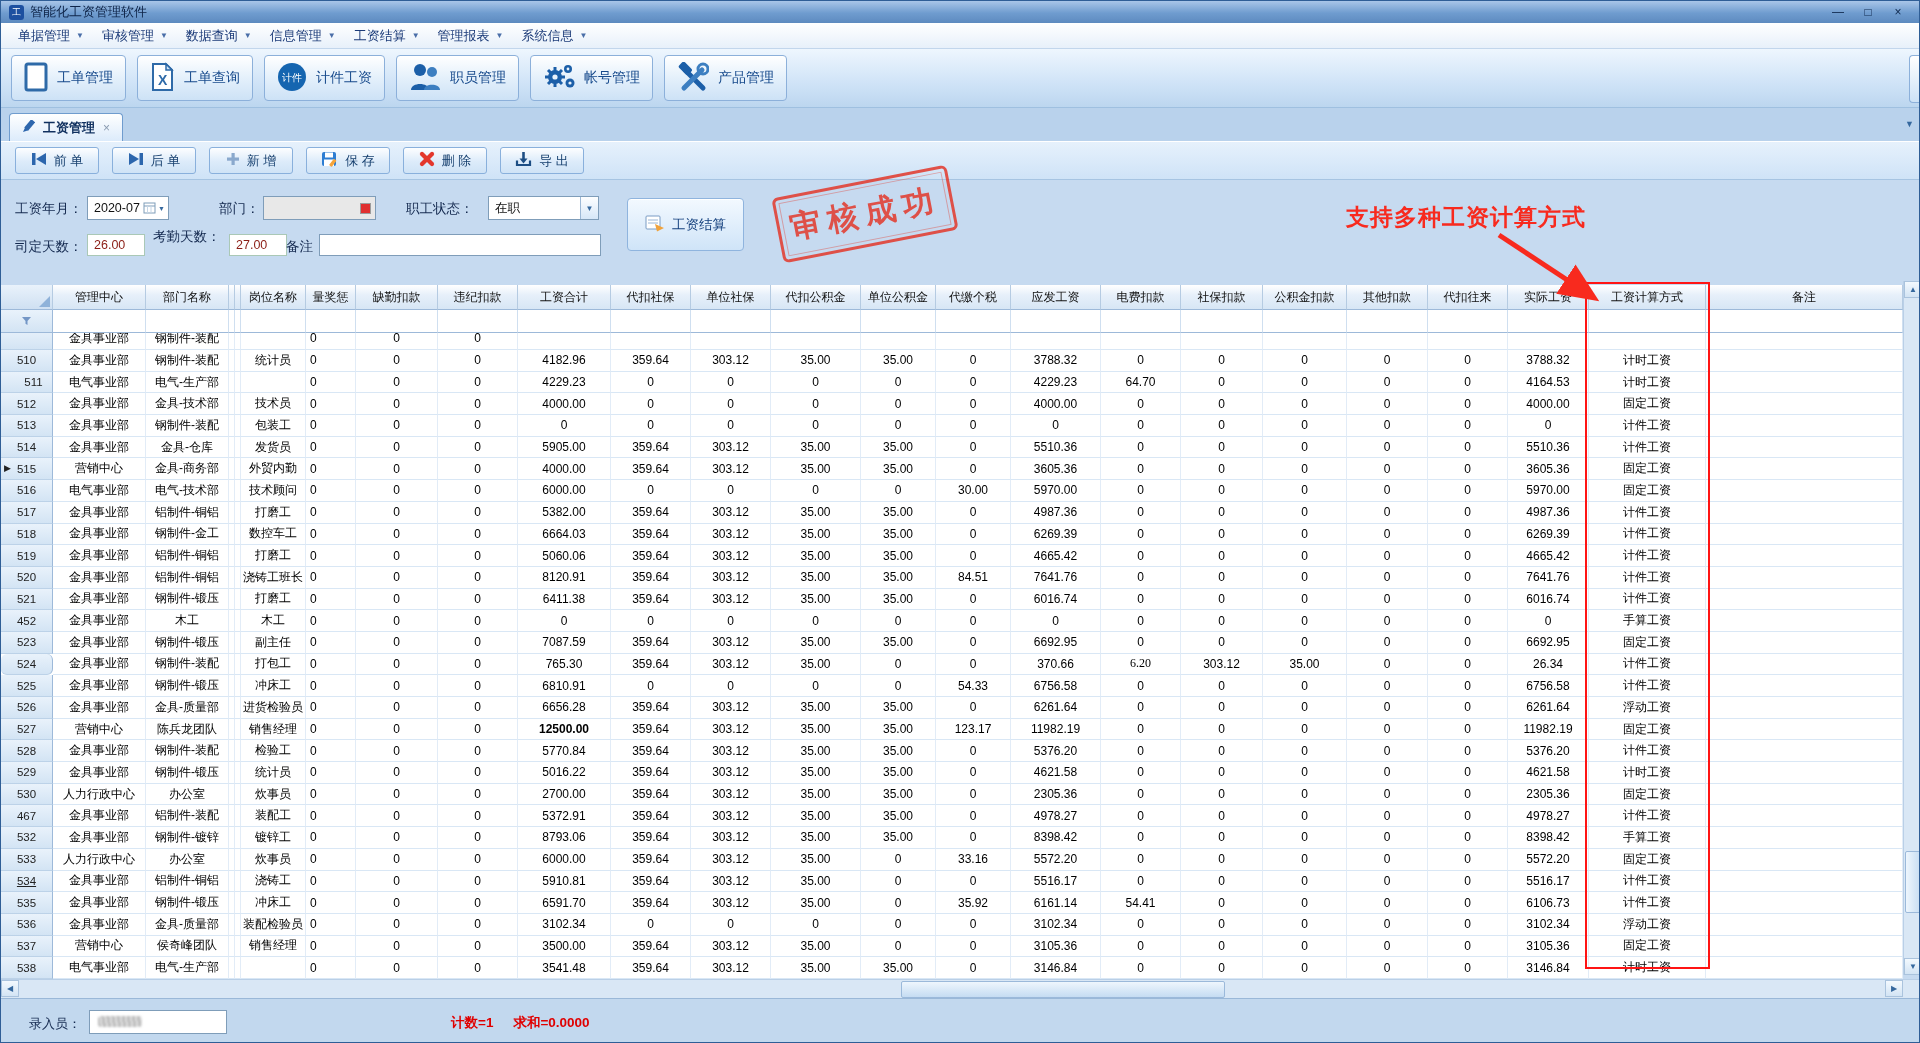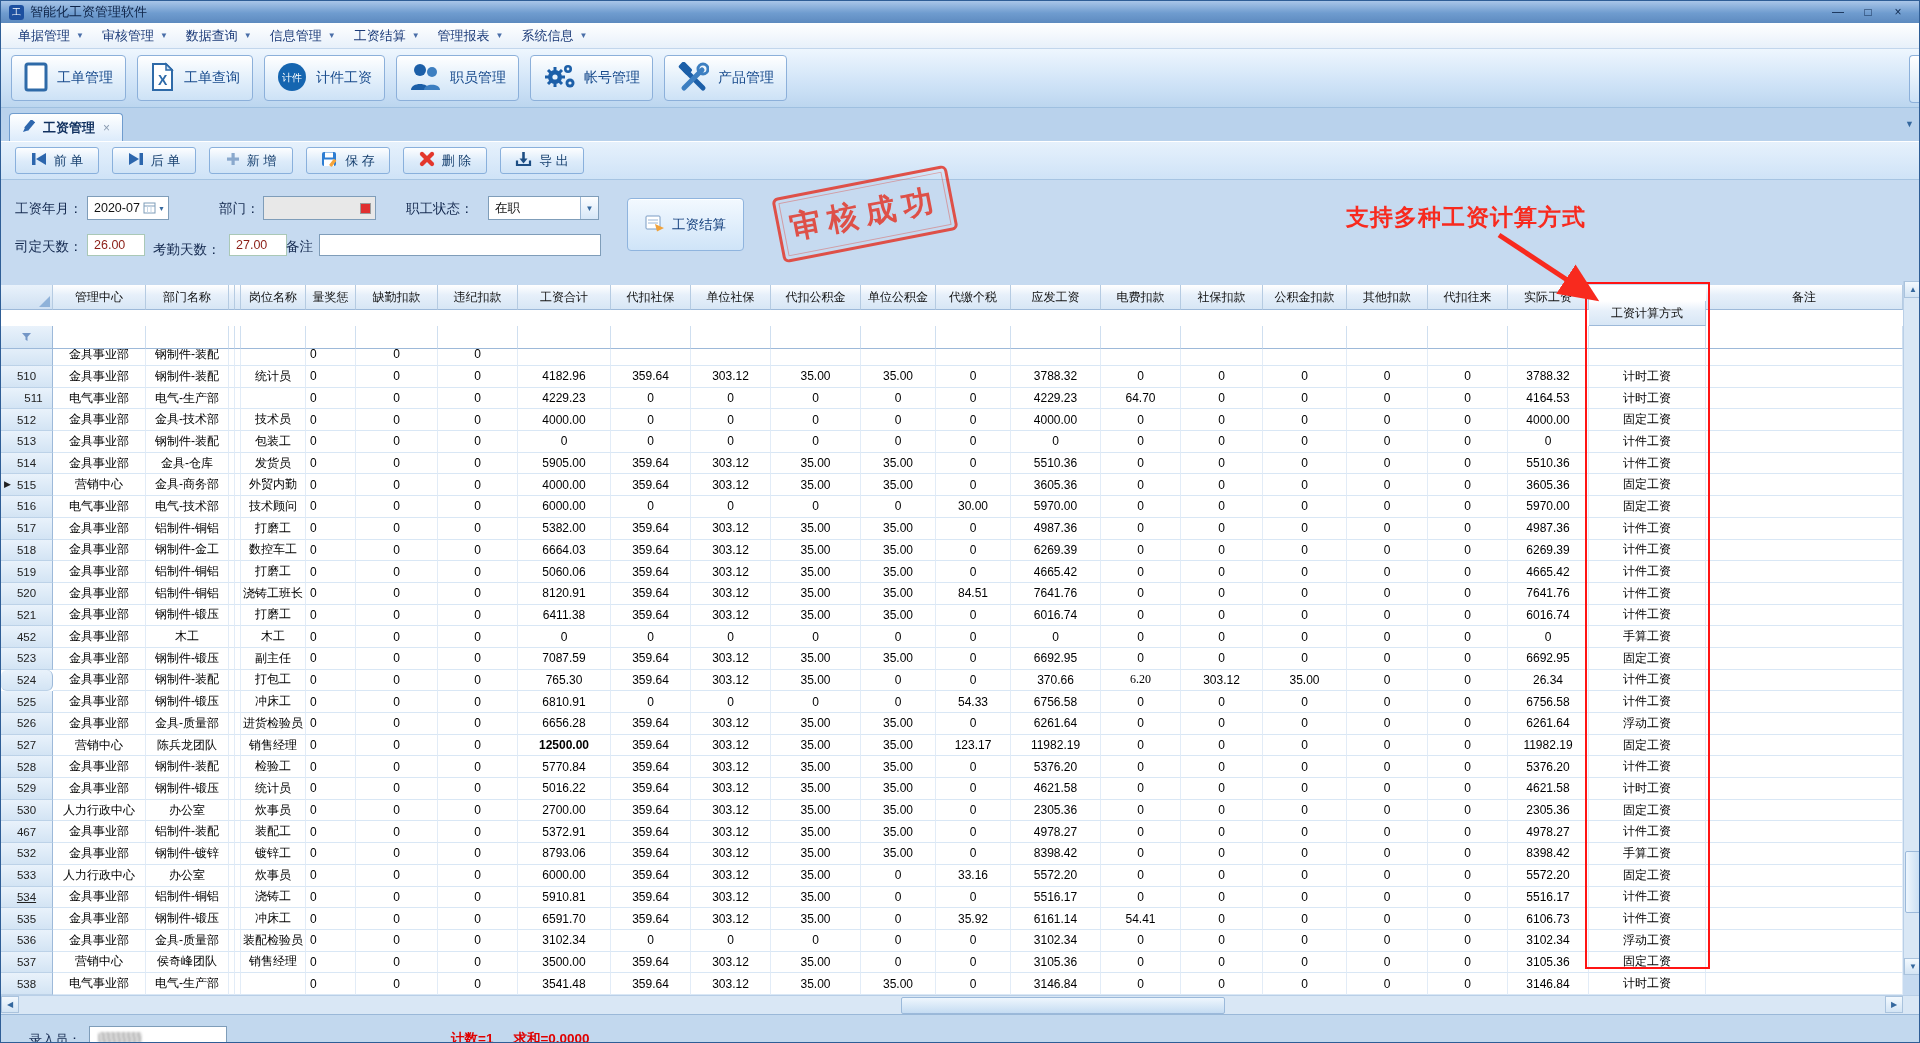--- a/index.html
+++ b/index.html
@@ -277,21 +277,21 @@
       <span style="padding-left:6px">在职</span>
         <span class="grow-sp"></span>
       <span class="dd-btn">▼</span>
     </div>
 
     <span class="flabel" style="left:14px;top:58px">司定天数：</span>
     <div class="ibox" style="left:86px;top:54px;width:58px;height:22px;border-color:#aac8b6">
       <span class="redval">26.00</span>
     </div>
 
-    <span class="flabel" style="left:152px;top:61px">考勤天数：</span>
+    <span class="flabel" style="left:152px;top:48px">考勤天数：</span>
     <div class="ibox" style="left:228px;top:54px;width:58px;height:22px;border-color:#aac8b6">
       <span class="redval">27.00</span>
     </div>
 
     <span class="flabel" style="left:285px;top:58px">备注：</span>
     <div class="ibox" style="left:318px;top:54px;width:282px;height:22px">
       <span></span>
     </div>
 
     <div class="settle-btn">
@@ -324,21 +324,21 @@
         <div class="hcell" style="width: 90px;">代扣公积金</div>
         <div class="hcell" style="width: 75px;">单位公积金</div>
         <div class="hcell" style="width: 75px;">代缴个税</div>
         <div class="hcell" style="width: 90px;">应发工资</div>
         <div class="hcell" style="width: 80px;">电费扣款</div>
         <div class="hcell" style="width: 82px;">社保扣款</div>
         <div class="hcell" style="width: 84px;">公积金扣款</div>
         <div class="hcell" style="width: 81px;">其他扣款</div>
         <div class="hcell" style="width: 80px;">代扣往来</div>
         <div class="hcell" style="width: 81px;">实际工资</div>
-        <div class="hcell" style="width: 117px; margin-top: 16px;">工资计算方式</div>
+        <div class="hcell" style="width: 117px;">工资计算方式</div>
         <div class="hcell" style="width: 197px;">备注</div>
       </div>
     <div class="grid-filter" id="grid-filter">
         <div class="fcell ind" style="width: 52px;">
           <svg width="11" height="10">
             <path d="M1 1 h9 l-3.5 4 v4 l-2 -1.2 v-2.8 z" fill="#7396c6"></path>
           </svg>
         </div>
         <div class="fcell" style="width: 93px;"></div>
         <div class="fcell" style="width: 83px;"></div>

